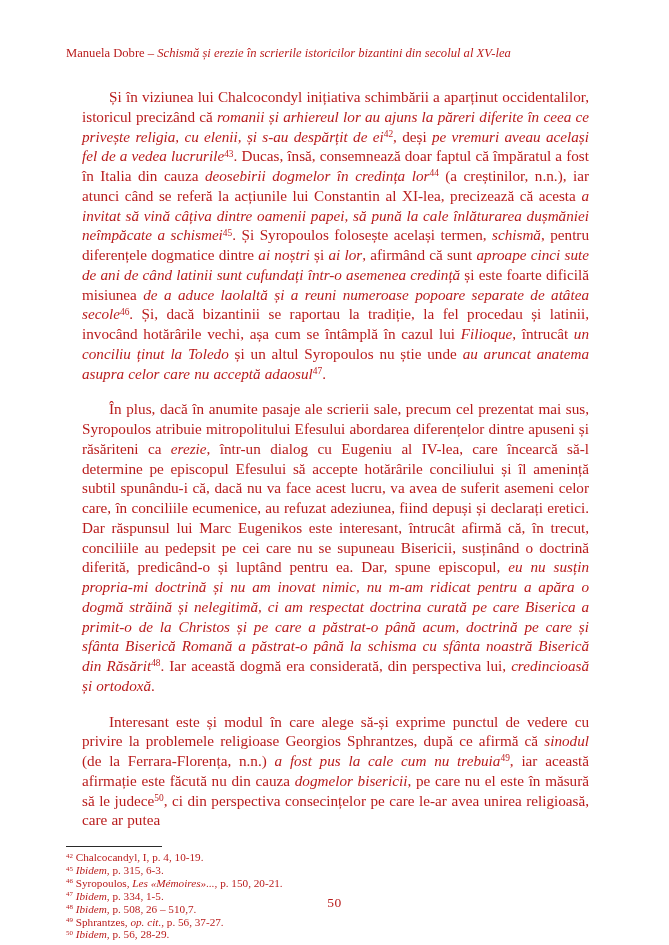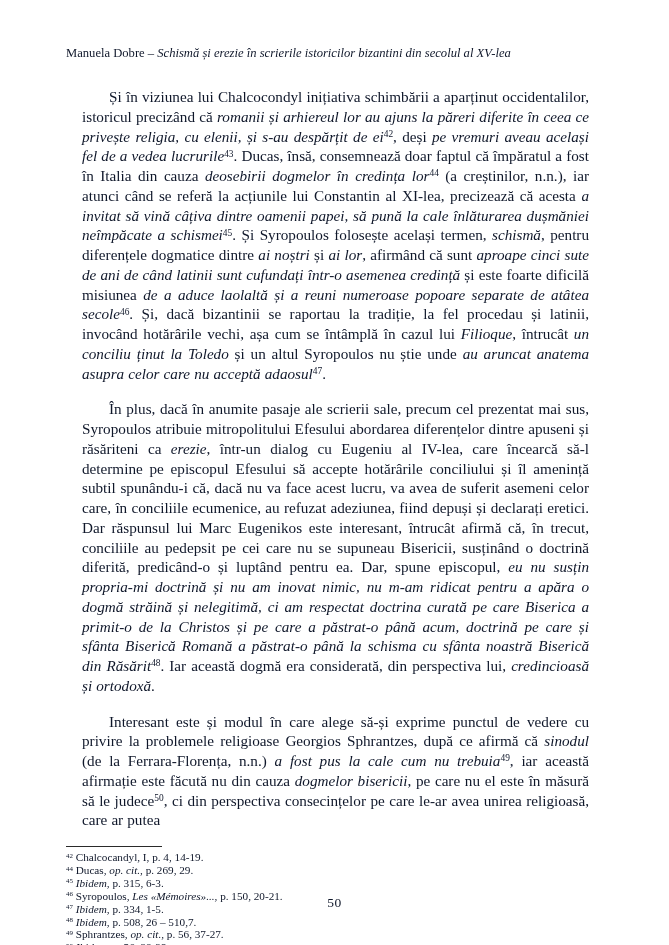--- a/index.html
+++ b/index.html
@@ -2,21 +2,21 @@
 <html lang="ro"><head>
 <meta charset="utf-8">
 <style>
   html, body { margin: 0; padding: 0; background: #e8e8e8; }
   .page {
     position: relative;
     width: 669px;
     height: 945px;
     margin: 0 auto;
     background: #ffffff;
-    color: #0f172a;
+    color: #b91c1c;
     font-family: "Liberation Serif", "DejaVu Serif", serif;
     overflow: hidden;
     box-sizing: border-box;
     padding: 45px 64px 0 66px;
   }
   .running-header {
     font-size: 12.6px;
     line-height: 16px;
     margin-bottom: 26px;
     white-space: nowrap;
@@ -68,22 +68,21 @@
 
   <div class="body-text">
     <p><span>Și în viziunea lui Chalcocondyl inițiativa schimbării a aparținut occidentalilor, istoricul precizând că </span><span class="it">romanii și arhiereul lor au ajuns la păreri diferite în ceea ce privește religia, cu elenii, și s-au despărțit de ei</span><sup>42</sup><span>, deși </span><span class="it">pe vremuri aveau același fel de a vedea lucrurile</span><sup>43</sup><span>. Ducas, însă, consemnează doar faptul că împăratul a fost în Italia din cauza </span><span class="it">deosebirii dogmelor în credința lor</span><sup>44</sup><span> (a creștinilor, n.n.), iar atunci când se referă la acțiunile lui Constantin al XI-lea, precizează că acesta </span><span class="it">a invitat să vină câțiva dintre oamenii papei, să pună la cale înlăturarea dușmăniei neîmpăcate a schismei</span><sup>45</sup><span>. Și Syropoulos folosește același termen, </span><span class="it">schismă</span><span>, pentru diferențele dogmatice dintre </span><span class="it">ai noștri</span><span> și </span><span class="it">ai lor</span><span>, afirmând că sunt </span><span class="it">aproape cinci sute de ani de când latinii sunt cufundați într-o asemenea credință</span><span> și este foarte dificilă misiunea </span><span class="it">de a aduce laolaltă și a reuni numeroase popoare separate de atâtea secole</span><sup>46</sup><span>. Și, dacă bizantinii se raportau la tradiție, la fel procedau și latinii, invocând hotărârile vechi, așa cum se întâmplă în cazul lui </span><span class="it">Filioque</span><span>, întrucât </span><span class="it">un conciliu ținut la Toledo</span><span> și un altul Syropoulos nu știe unde </span><span class="it">au aruncat anatema asupra celor care nu acceptă adaosul</span><sup>47</sup><span>.</span></p>
     <p><span>În plus, dacă în anumite pasaje ale scrierii sale, precum cel prezentat mai sus, Syropoulos atribuie mitropolitului Efesului abordarea diferențelor dintre apuseni și răsăriteni ca </span><span class="it">erezie</span><span>, într-un dialog cu Eugeniu al IV-lea, care încearcă să-l determine pe episcopul Efesului să accepte hotărârile conciliului și îl amenință subtil spunându-i că, dacă nu va face acest lucru, va avea de suferit asemeni celor care, în conciliile ecumenice, au refuzat adeziunea, fiind depuși și declarați eretici. Dar răspunsul lui Marc Eugenikos este interesant, întrucât afirmă că, în trecut, conciliile au pedepsit pe cei care nu se supuneau Bisericii, susținând o doctrină diferită, predicând-o și luptând pentru ea. Dar, spune episcopul, </span><span class="it">eu nu susțin propria-mi doctrină și nu am inovat nimic, nu m-am ridicat pentru a apăra o dogmă străină și nelegitimă, ci am respectat doctrina curată pe care Biserica a primit-o de la Christos și pe care a păstrat-o până acum, doctrină pe care și sfânta Biserică Romană a păstrat-o până la schisma cu sfânta noastră Biserică din Răsărit</span><sup>48</sup><span>. Iar această dogmă era considerată, din perspectiva lui, </span><span class="it">credincioasă și ortodoxă</span><span>.</span></p>
     <p><span>Interesant este și modul în care alege să-și exprime punctul de vedere cu privire la problemele religioase Georgios Sphrantzes, după ce afirmă că </span><span class="it">sinodul</span><span> (de la Ferrara-Florența, n.n.) </span><span class="it">a fost pus la cale cum nu trebuia</span><sup>49</sup><span>, iar această afirmație este făcută nu din cauza </span><span class="it">dogmelor bisericii</span><span>, pe care nu el este în măsură să le judece</span><sup>50</sup><span>, ci din perspectiva consecințelor pe care le-ar avea unirea religioasă, care ar putea</span></p>
   </div>
 
   <hr class="footnote-rule">
 
   <div class="footnotes">
-    <div class="footnote-line"><sup>42</sup><span> Chalcocandyl, I, p. 4, 14-19.</span></div>
-    <div class="footnote-line"><sup>44</sup><span> Ducas, </span><span class="it">op. cit.</span><span>, p. 269, 29.</span></div>
+    <div class="footnote-line"><sup>42</sup><span> Chalcocandyl, I, p. 4, 10-19.</span></div>
     <div class="footnote-line"><sup>45</sup><span> </span><span class="it">Ibidem</span><span>, p. 315, 6-3.</span></div>
     <div class="footnote-line"><sup>46</sup><span> Syropoulos, </span><span class="it">Les «Mémoires»...</span><span>,  p. 150, 20-21.</span></div>
     <div class="footnote-line"><sup>47</sup><span> </span><span class="it">Ibidem</span><span>, p. 334, 1-5.</span></div>
     <div class="footnote-line"><sup>48</sup><span> </span><span class="it">Ibidem</span><span>,  p. 508, 26 – 510,7.</span></div>
     <div class="footnote-line"><sup>49</sup><span> Sphrantzes, </span><span class="it">op. cit.</span><span>, p. 56, 37-27.</span></div>
     <div class="footnote-line"><sup>50</sup><span> </span><span class="it">Ibidem</span><span>, p. 56, 28-29.</span></div>
   </div>
 
   <div class="page-number">50</div>
 

